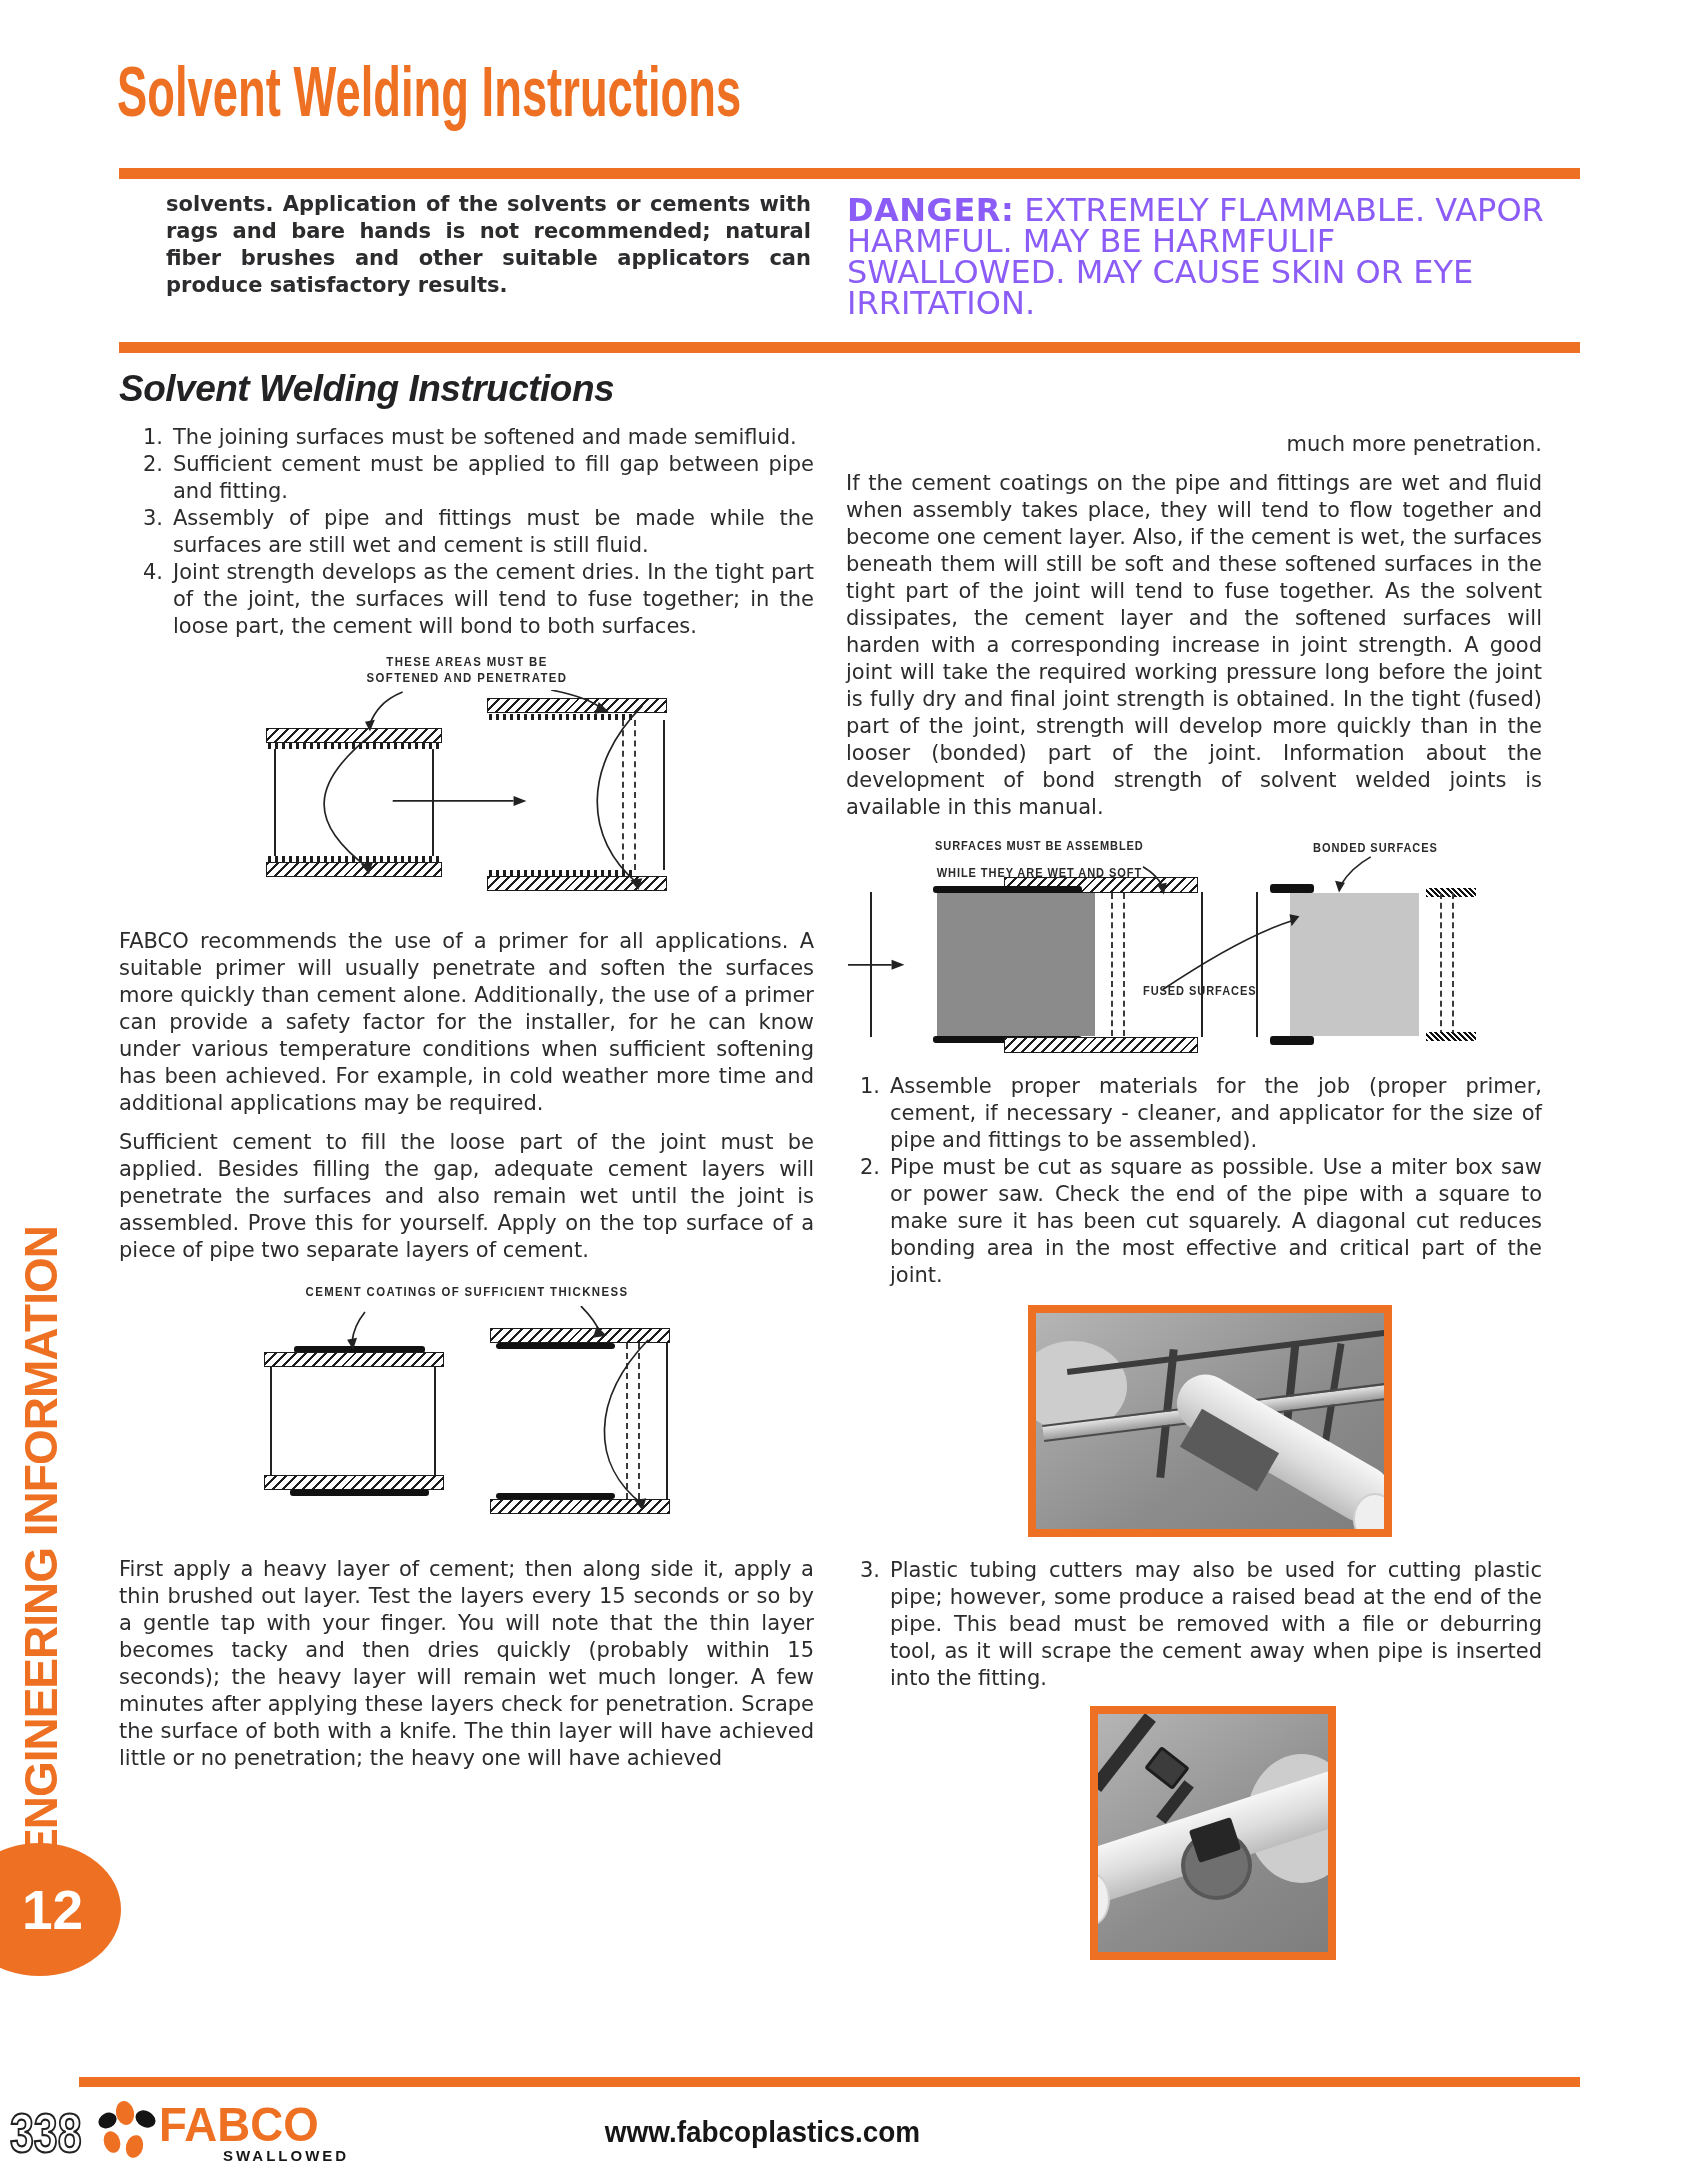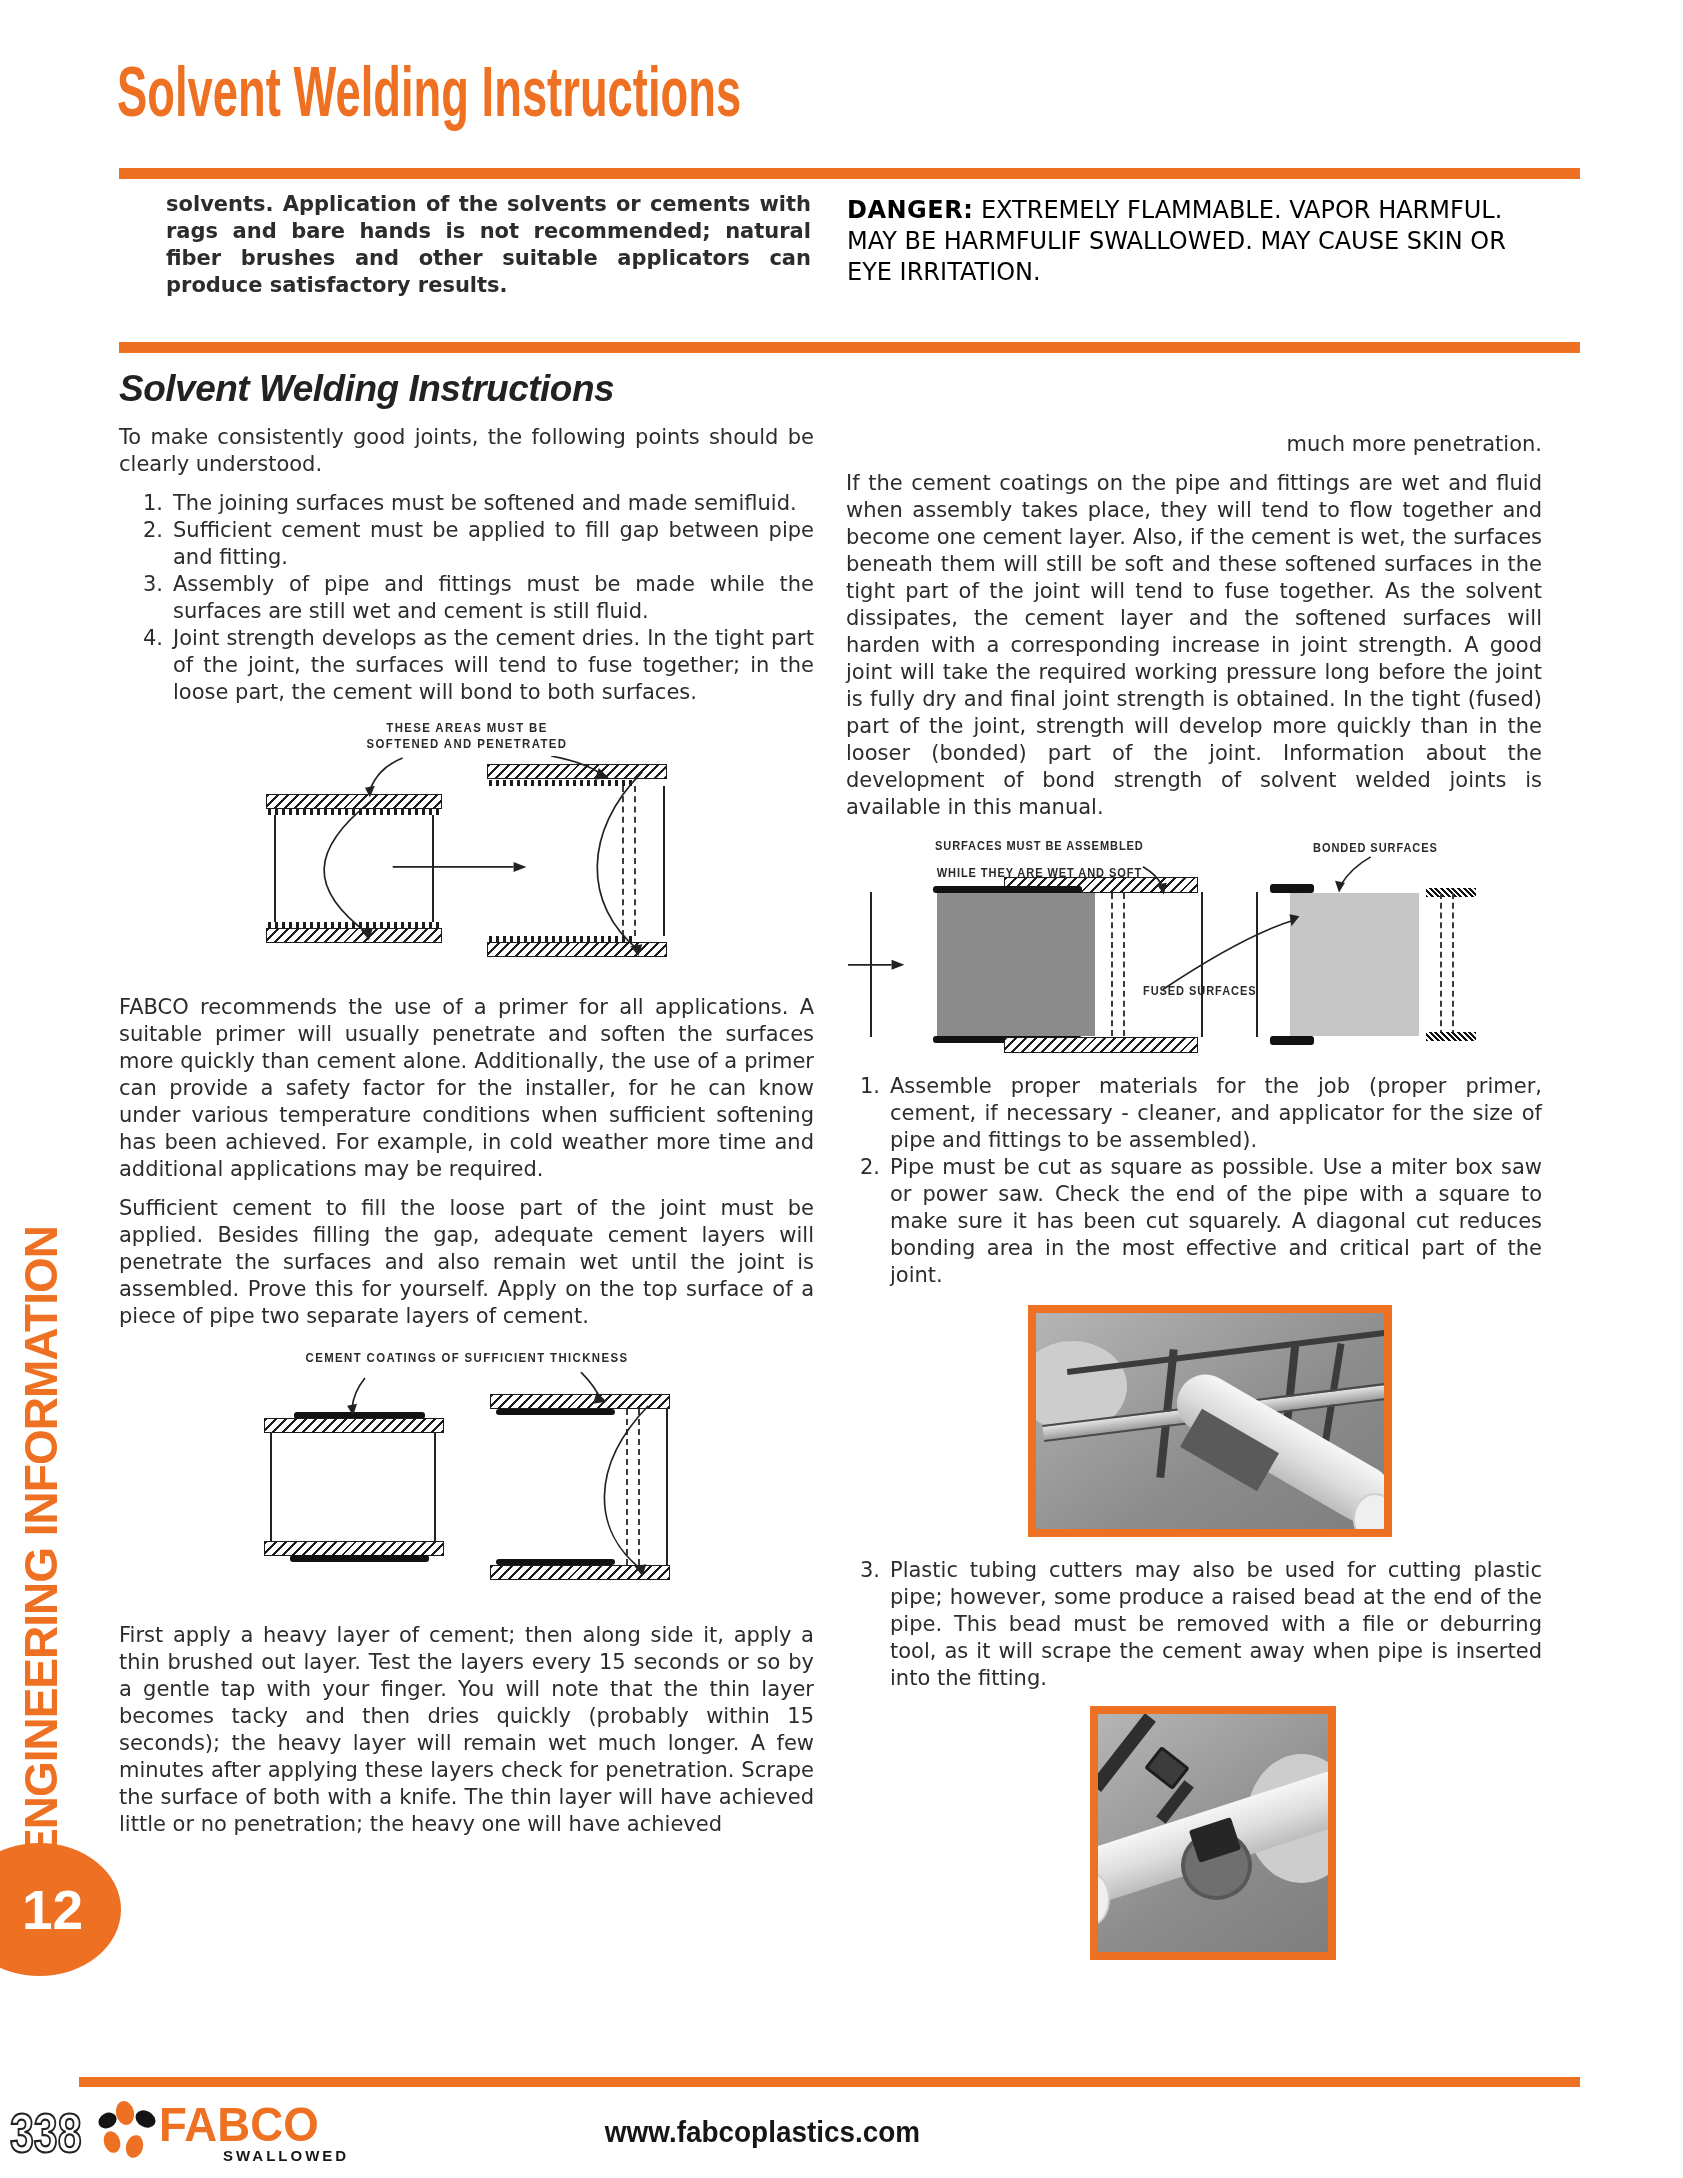--- a/index.html
+++ b/index.html
@@ -16,21 +16,21 @@
   }
   .rule{position:absolute;left:119px;width:1461px;height:11px;background:#ee7023;}
   .rule-top{top:168px;}
   .rule-mid{top:342px;}
   .intro-left{
     position:absolute;left:166px;top:191px;width:645px;
     font-size:21px;line-height:27px;text-align:justify;font-weight:bold;
   }
   .danger{
     position:absolute;left:847px;top:195px;width:703px;
-    font-size:24px;line-height:31px;color:#000000;text-align:left;
+    font-size:32px;line-height:31px;color:#8b5cf6;text-align:left;
   }
   .danger b{font-weight:bold;letter-spacing:0.5px;}
   .section-heading{
     position:absolute;left:119px;top:368px;
     font-family:"Liberation Sans",sans-serif;font-weight:bold;font-style:italic;
     font-size:37px;color:#222224;letter-spacing:-0.5px;
   }
   
   .col{position:absolute;font-size:21px;line-height:27px;text-align:justify;}
   .col-left{left:119px;top:424px;width:695px;}
@@ -124,21 +124,20 @@
 <div class="page-title">Solvent Welding Instructions</div>
 <div class="rule rule-top"></div>
 
 <div class="intro-left">solvents.  Application of the solvents or cements with rags and bare hands is not recommended; natural fiber brushes and other suitable applicators can produce satisfactory results.</div>
 <div class="danger"><b>DANGER:</b><span> EXTREMELY FLAMMABLE. VAPOR HARMFUL. MAY BE HARMFULIF SWALLOWED. MAY CAUSE SKIN OR EYE IRRITATION.</span></div>
 
 <div class="rule rule-mid"></div>
 <div class="section-heading">Solvent Welding Instructions</div>
 
 <div class="col col-left">
-  <p>To make consistently good joints, the following points should be clearly understood.</p>
 
   <div class="num-list">
     <div class="num-item">
         <span class="num">1.</span>
         <span class="txt">The joining  surfaces must be softened and made semifluid.</span>
       </div>
     <div class="num-item">
         <span class="num">2.</span>
         <span class="txt">Sufficient cement must be applied to fill gap between pipe and fitting.</span>
       </div>

